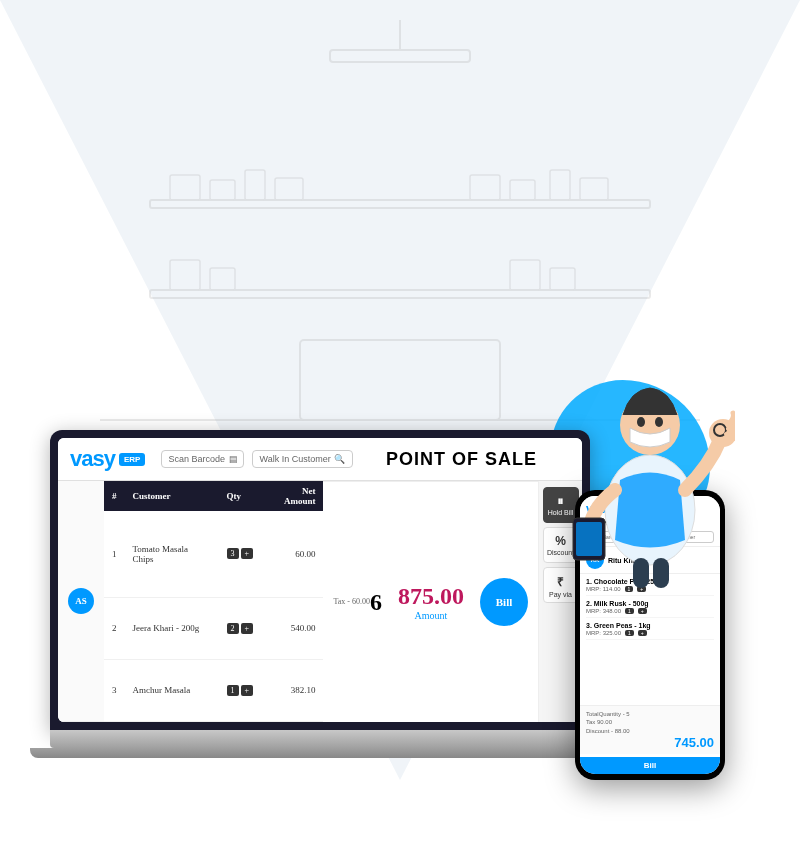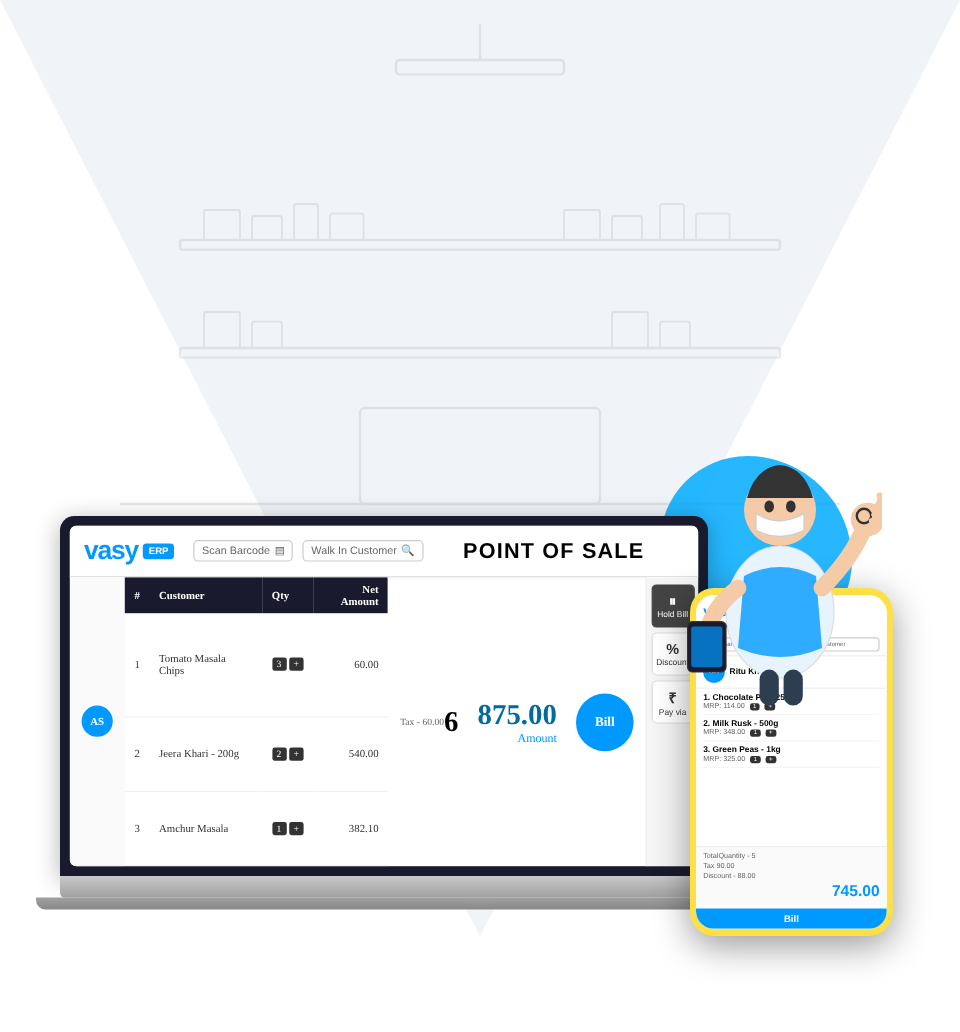--- a/index.html
+++ b/index.html
@@ -297,28 +297,29 @@
     }
 
     .footer-total-amount {
       text-align: right;
       margin-right: 16px;
     }
 
     .amount-value {
       font-size: 24px;
       font-weight: 900;
-      color: #0369a1;
+      color: #be185d;
       display: block;
     }
 
     .amount-label {
       font-size: 10px;
       color: #0099ff;
       display: block;
+      text-align: center;
     }
 
     .bill-btn {
       width: 48px;
       height: 48px;
       background: #0099ff;
       color: #fff;
       border-radius: 50%;
       display: flex;
       align-items: center;
@@ -369,23 +370,23 @@
     .phone-container {
       position: absolute;
       right: 75px;
       top: 490px;
       width: 150px;
       height: 290px;
       z-index: 6;
     }
 
     .phone-outer {
-      background: #fde047;
+      background: #000000;
       border-radius: 20px;
-      width: 169px;
+      width: 150px;
       height: 290px;
       padding: 6px 5px;
       box-shadow: 0 8px 30px rgba(0,0,0,0.4);
     }
 
     .phone-inner {
       background: #fff;
       width: 100%;
       height: 100%;
       border-radius: 15px;

